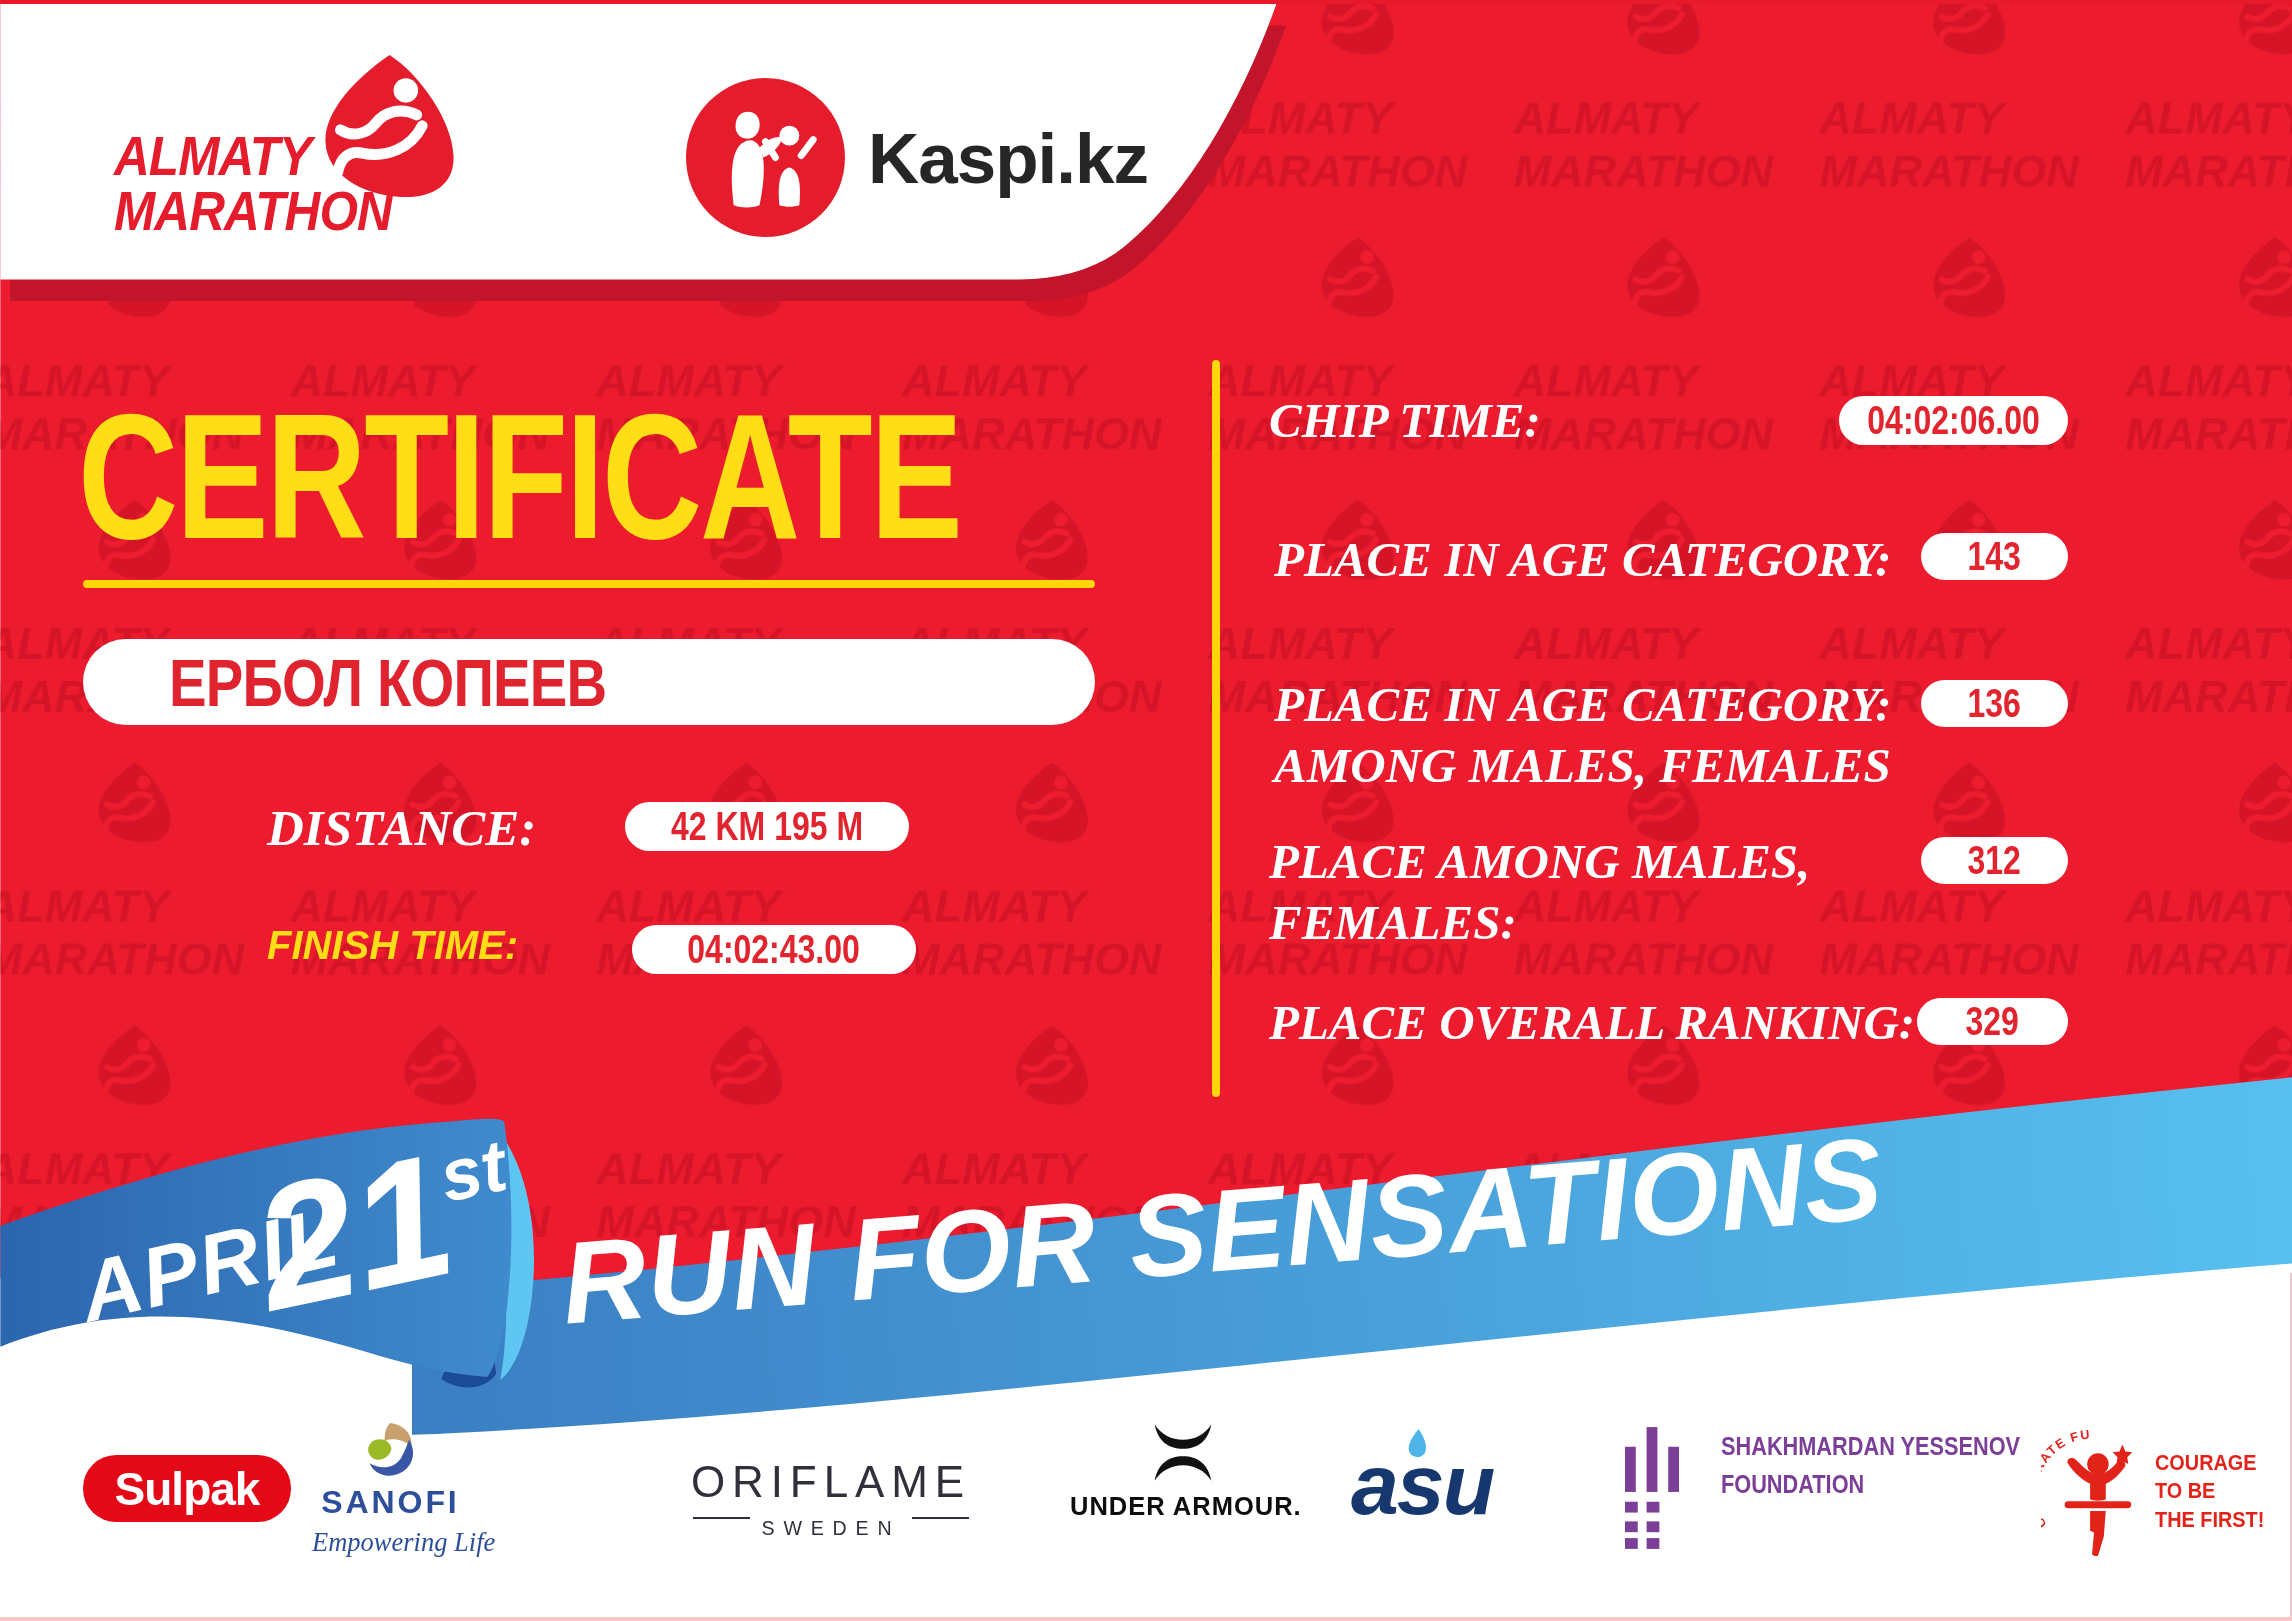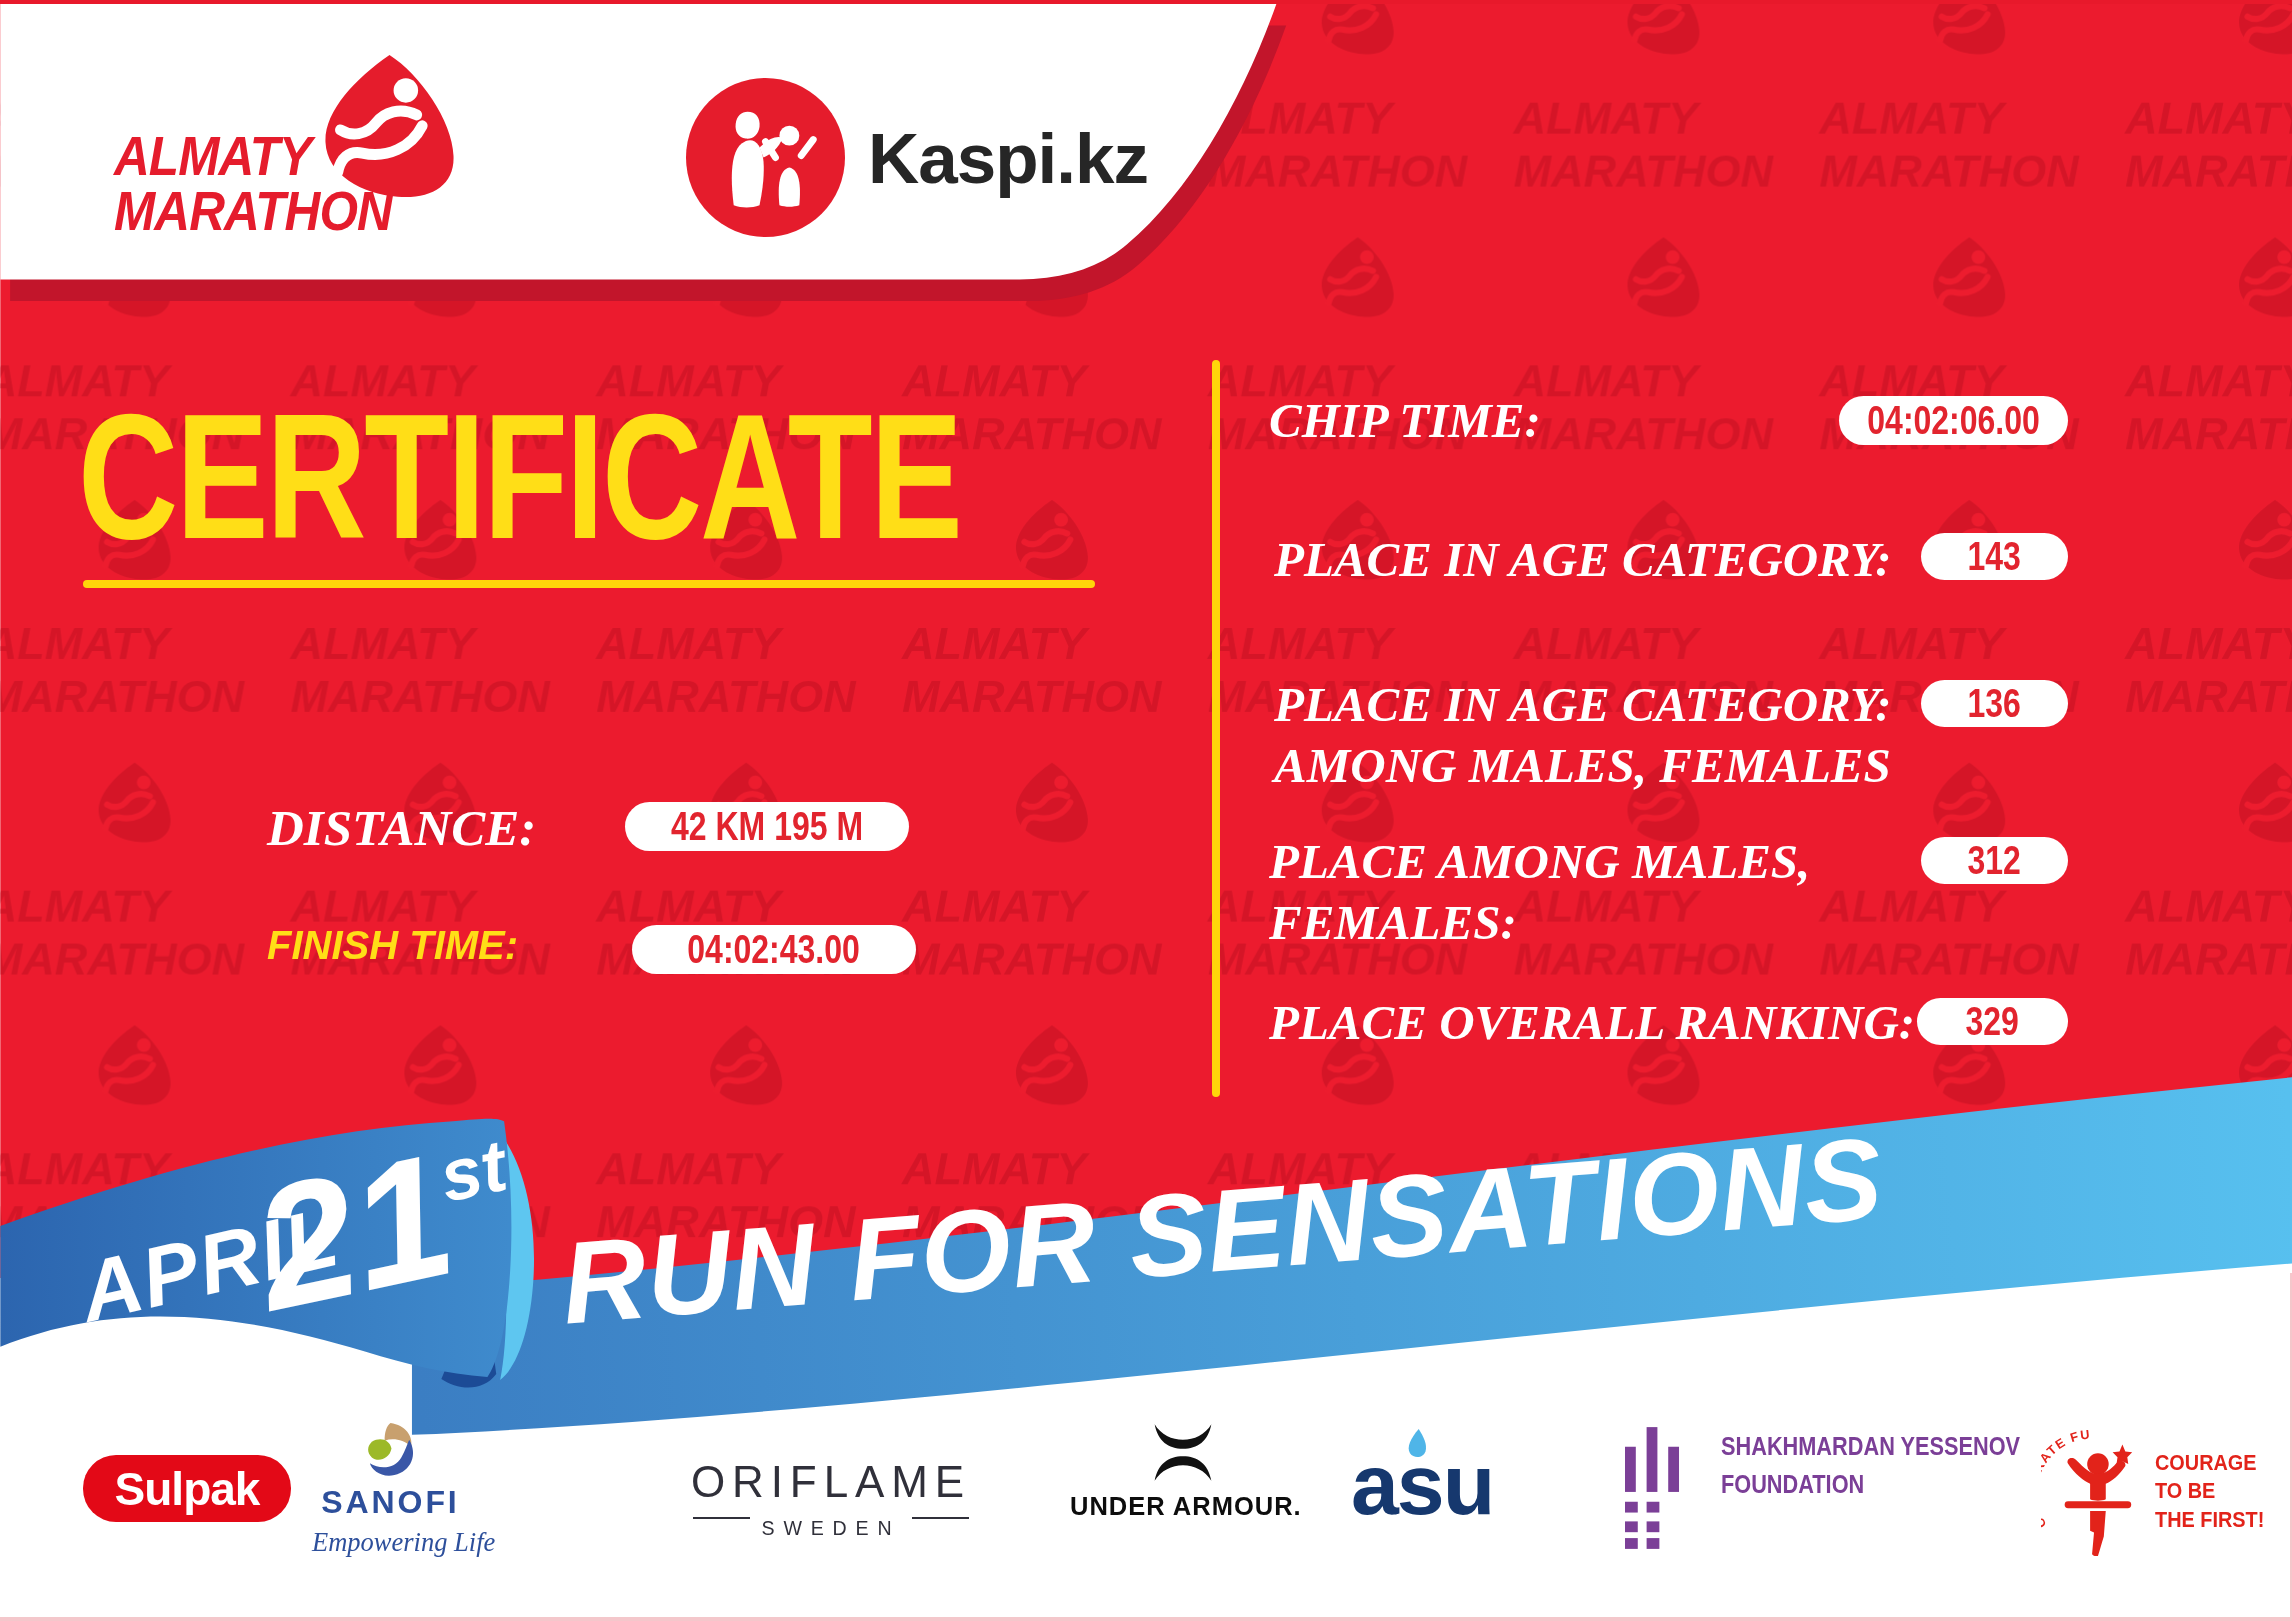--- a/index.html
+++ b/index.html
@@ -62,21 +62,21 @@
   .sanofi { left:312px; top:1417px; width:157px; text-align:center; }
   .sanofi .nm { color:#2D4F9B; font-size:32px; font-weight:bold; letter-spacing:2.9px; margin-top:3.9px; }
   .sanofi .tag { color:#2D4F9B; font-size:26.5px; font-style:italic; font-family:"Liberation Serif", serif; margin-top:5.9px; white-space:nowrap; }
   .oriflame { left:684px; top:1453px; width:294px; text-align:center; }
   .oriflame .nm { color:#30303A; font-size:44px; font-weight:500; letter-spacing:6.9px; }
   .oriflame .sw { display:flex; align-items:flex-start; justify-content:center; gap:11.8px; margin-top:9.8px; }
   .oriflame .sw i { display:block; width:57px; height:2px; background:#30303A; }
   .oriflame .sw span { color:#30303A; font-size:19.6px; letter-spacing:8.8px; }
   .ua { left:1070px; top:1417px; width:225px; text-align:center; }
   .ua .nm { margin-top:7.8px; color:#0D0D0D; font-size:25.5px; font-weight:bold; letter-spacing:1px; white-space:nowrap; }
-  .asu { left:1351px; top:1437px; }
+  .asu { left:1351px; top:1437px;font-style:italic; }
   .asu .word { font-size:86px; font-weight:bold; color:#16386E; letter-spacing:-2px; line-height:1; }
   .asu svg { position:absolute; left:55px; top:-11.8px; }
   .yessenov { left:1625px; top:1423px; display:flex; align-items:flex-start;gap:12px; }
   .yessenov .txt { margin-left:29px; color:#7B3F97; font-weight:bold; font-size:26.5px; line-height:1.45;
     transform:scaleX(.82); transform-origin:left center; white-space:nowrap; letter-spacing:0; }
   .courage { left:2041px; top:1419px; display:flex; align-items:center; }
   .courage .txt { margin-left:5.9px; color:#E2231A; font-weight:bold; font-size:21.6px; line-height:1.3;
     transform:scaleX(.92); transform-origin:left center; white-space:nowrap; }
 
   .edge-bottom { left:0; right:0; bottom:0; height:3.9px; background:#F4C7CB; }
@@ -143,20 +143,23 @@
       <path d="M94,128 C92,108 94,92 104,90 C114,92 116,108 114,128 C108,130 100,130 94,128 Z"></path>
       <path d="M90,80 L80,64" stroke="#fff" stroke-width="7" stroke-linecap="round"></path>
       <path d="M116,78 L128,62" stroke="#fff" stroke-width="7" stroke-linecap="round"></path>
     </g>
   </svg>
   <div class="abs kaspi-word" style="z-index:1">Kaspi.kz</div>
 
   <div class="abs title" style="z-index:1">CERTIFICATE</div>
   <div class="abs title-rule" style="z-index:1"></div>
 
+  <div class="abs name-pill" style="z-index:1">
+    <span class="name-text">ЕРБОЛ КОПЕЕВ</span>
+  </div>
 
   <div class="abs lab lab-white" style="left:267px;top:796px;font-size:51px;z-index:1">DISTANCE:</div>
   <div class="abs pill" style="left:625px;top:798px;width:284px;height:49px;z-index:1">
     <span>42 KM 195 M</span>
   </div>
 
   <div class="abs lab lab-yellow" style="left:267px;top:919px;font-size:40px;z-index:1">FINISH TIME:</div>
   <div class="abs pill" style="left:632px;top:921px;width:284px;height:49px;z-index:1">
     <span>04:02:43.00</span>
   </div>

